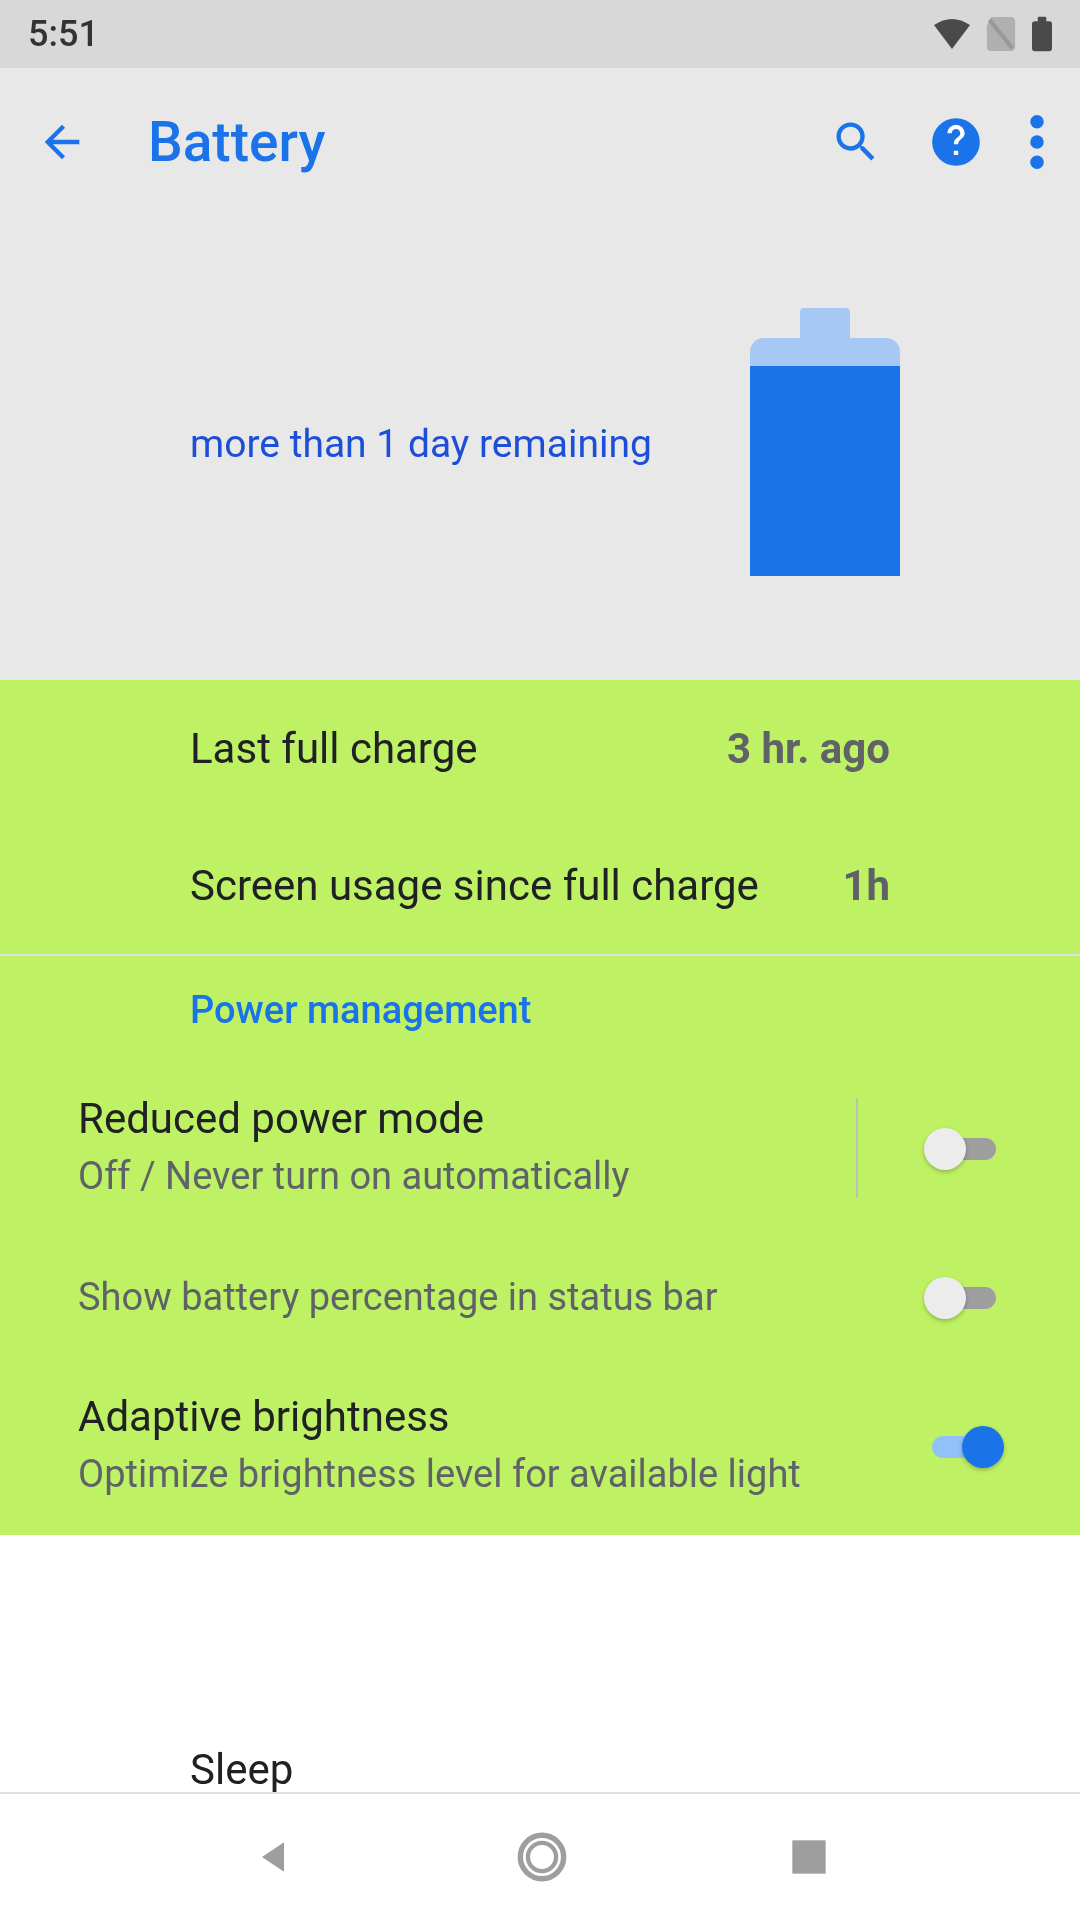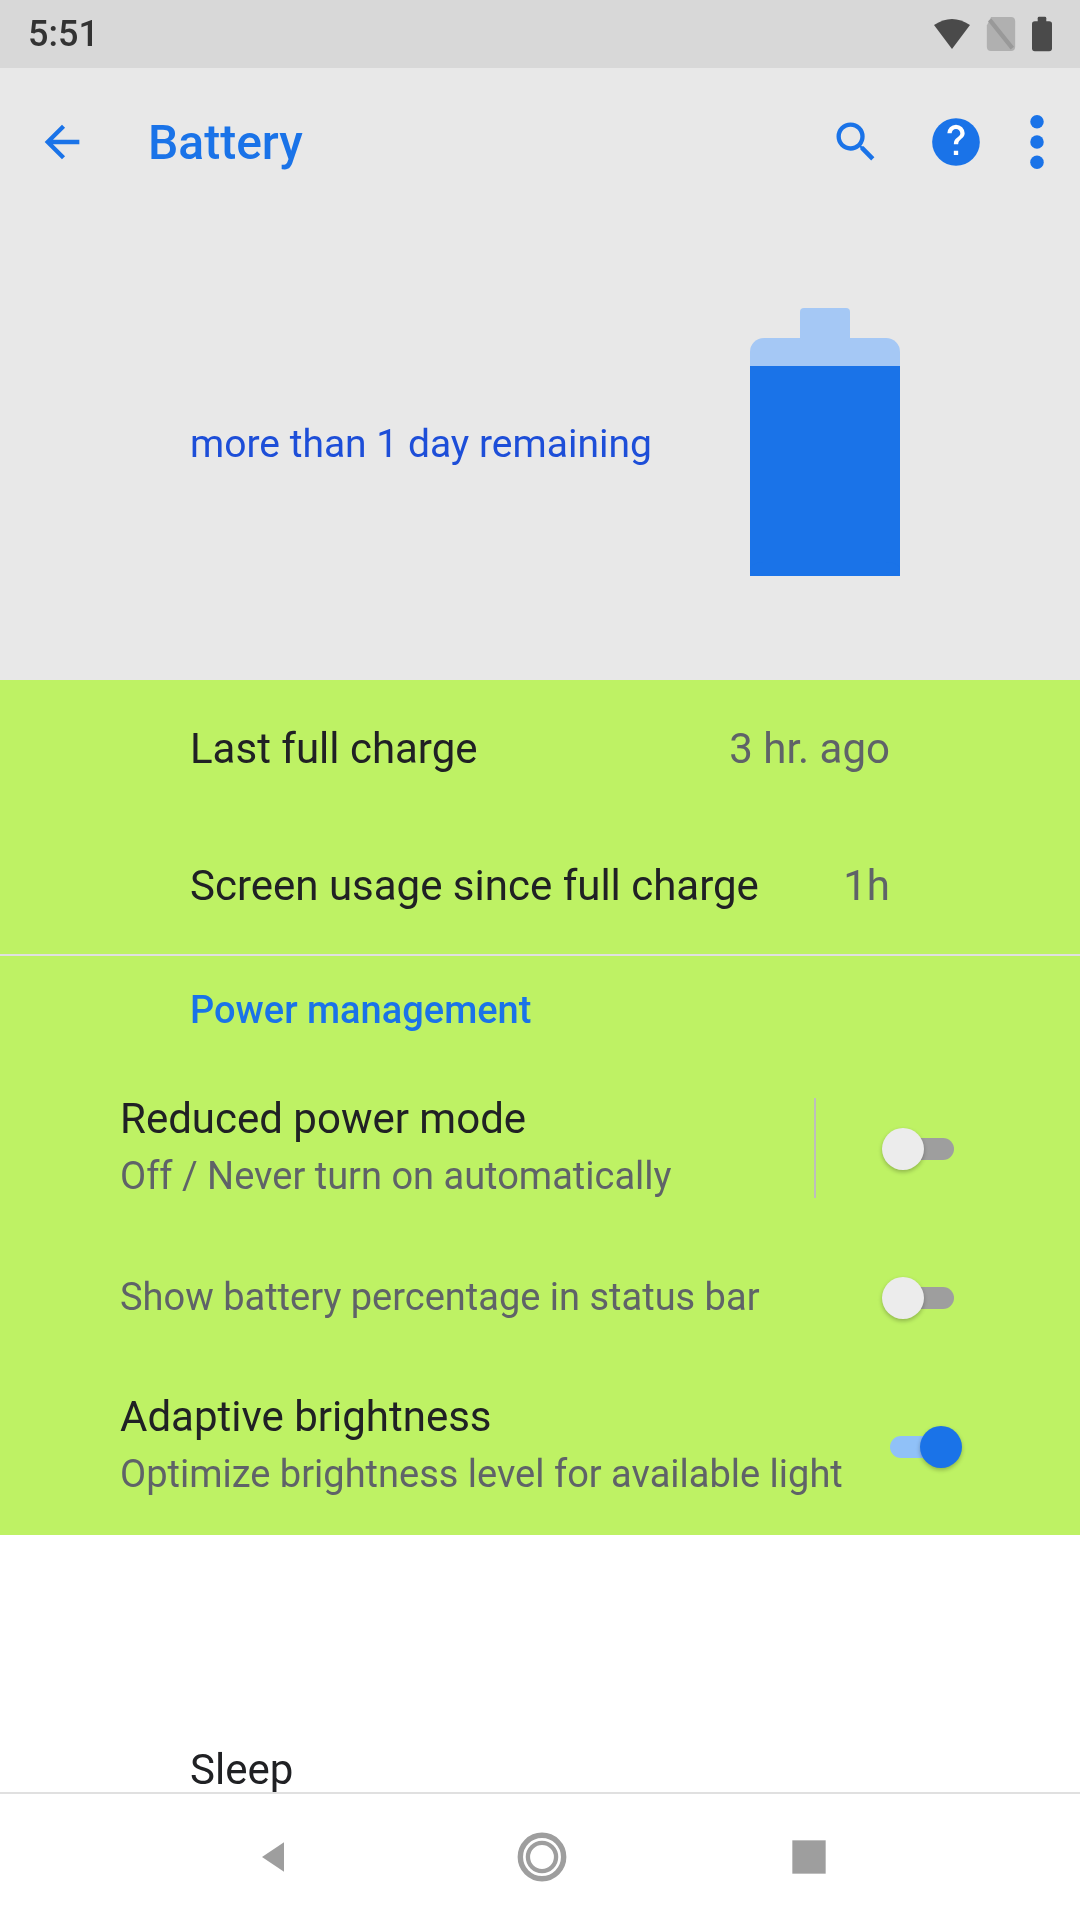--- a/index.html
+++ b/index.html
@@ -40,21 +40,21 @@
       display: flex;
       flex-direction: column;
     }
     .toolbar {
       display: flex;
       align-items: center;
       padding: 28px 36px 0 36px;
       height: 120px;
     }
     .toolbar-title {
-      font-size: 48px;
+      font-size: 55px;
       font-weight: 500;
       color: #1a73e8;
       margin-left: 60px;
       flex: 1;
     }
     .toolbar-icons {
       display: flex;
       align-items: center;
       gap: 48px;
     }
@@ -90,36 +90,37 @@
       align-items: center;
       padding: 44px 190px;
     }
     .info-label {
       font-size: 42px;
       color: #202124;
     }
     .info-value {
       font-size: 42px;
       color: #5f6368;
+      font-weight: bold;
     }
     .divider {
       height: 2px;
       background: #e0e0e0;
       width: 100%;
     }
     .section-title {
       font-size: 38px;
       font-weight: 500;
       color: #1a73e8;
       padding: 32px 190px 28px;
     }
     .setting-row {
       display: flex;
       align-items: center;
-      padding: 34px 120px;
+      padding: 34px 78px;
       gap: 38px;
     }
     .setting-text {
       flex: 1;
       min-width: 0;
     }
     .setting-title {
       font-size: 42px;
       color: #202124;
       margin-bottom: 8px;

